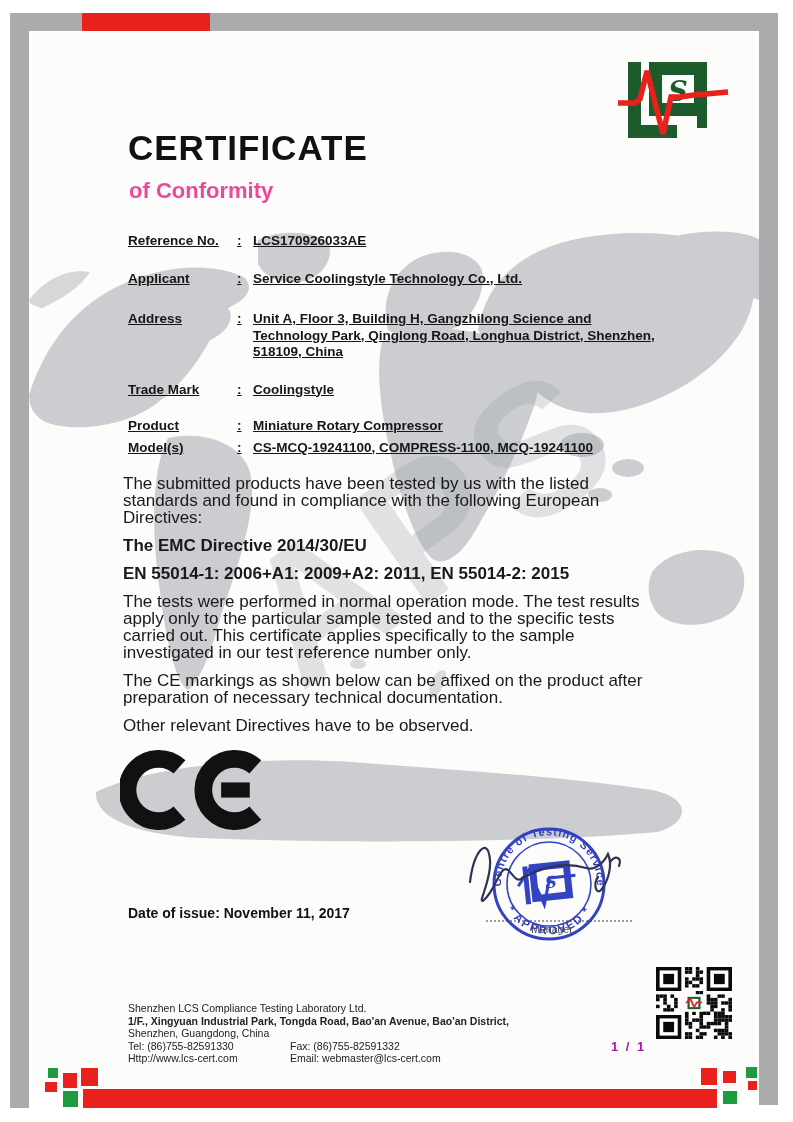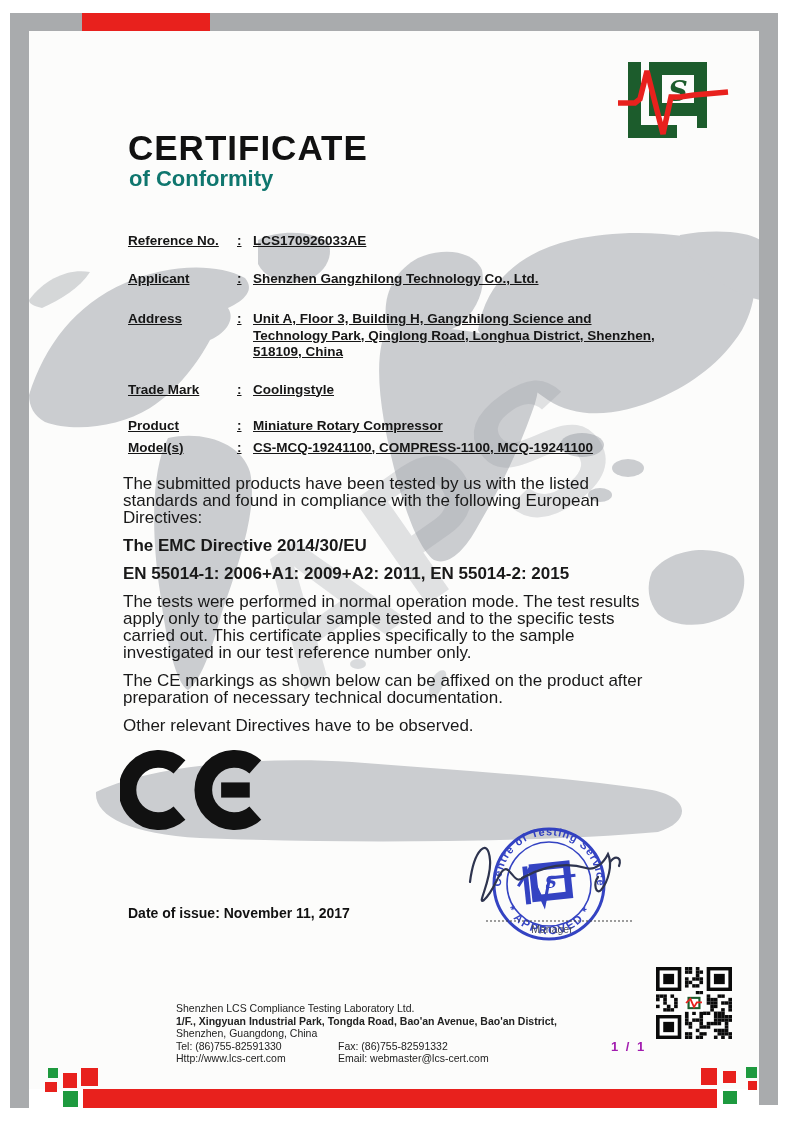--- a/index.html
+++ b/index.html
@@ -20,21 +20,21 @@
     background:#fcfcfb; overflow:hidden; }
   .inner-page svg.map { position:absolute; left:-29px; top:-31px; }
 
   .watermark { position:absolute; left:190px; top:360px; width:500px;
     font-size:185px; font-weight:bold; color:rgba(150,156,160,0.28);
     transform:rotate(-35deg); letter-spacing:8px; }
 
   
   .title1 { position:absolute; left:128px; top:128px; font-size:35px; font-weight:bold;
     letter-spacing:1px; color:#111; }
-  .title2 { position:absolute; left:129px; top:166px; font-size:22px; font-weight:bold; color:#0f766e; }
+  .title2 { position:absolute; left:129px; top:178px; font-size:22px; font-weight:bold; color:#ec4899; }
 
   
   .fields { position:absolute; left:128px; top:233px; width:535px; }
   .frow { display:flex; font-size:13.5px; font-weight:bold; line-height:16.5px; color:#161616;text-decoration:underline; }
   .frow .lbl { width:109px; flex:none; }
   .frow .col { width:16px; flex:none; }
   .frow .val { width:410px; }
   .frow.m1 { margin-bottom:21px; } .frow.m2 { margin-bottom:24px; }
   .frow.m3 { margin-bottom:21px; } .frow.m4 { margin-bottom:20px;align-items:center; }
   .frow.m5 { margin-bottom:5px; }
@@ -49,21 +49,21 @@
   .ce { position:absolute; left:120px; top:742px; }
 
   
   .date { position:absolute; left:128px; top:905px; font-size:14px; font-weight:bold; color:#111; }
 
   
   .stamp { position:absolute; left:462px; top:820px; opacity:0.95; }
 
   
   .footer { position:absolute; left:128px; top:1002px; width:430px; font-size:10.5px;
-    line-height:12.6px; color:#222;margin-left:48px; }
+    line-height:12.6px; color:#222; }
   .footer .bold { font-weight:bold; }
   .footer .cols { position:relative; height:12.6px; }
   .footer .cols .c2 { position:absolute; left:162px; top:0; }
 
   .qr { position:absolute; left:656px; top:967px; }
   .pagenum { position:absolute; left:611px; top:1039px; font-size:13px; font-weight:bold;
     letter-spacing:2px; color:#a21caf; }
 
   
   .sq { position:absolute; }
@@ -134,21 +134,21 @@
 
 <div class="fields">
   <div class="frow m1">
     <span class="lbl">Reference No.</span>
     <span class="col">:</span>
     <span class="val">LCS170926033AE</span>
   </div>
   <div class="frow m2">
     <span class="lbl">Applicant</span>
     <span class="col">:</span>
-    <span class="val">Shenzhen Gangzhilong Technology Co., Ltd.</span>
+    <span class="val">Service Coolingstyle Technology Co., Ltd.</span>
   </div>
   <div class="frow m3">
     <span class="lbl">Address</span>
     <span class="col">:</span>
     <span class="val">Unit A, Floor 3, Building H, Gangzhilong Science and Technology Park, Qinglong Road, Longhua District, Shenzhen, 518109, China</span>
   </div>
   <div class="frow m4">
     <span class="lbl">Trade Mark</span>
     <span class="col">:</span>
     <span class="val">Coolingstyle</span>

